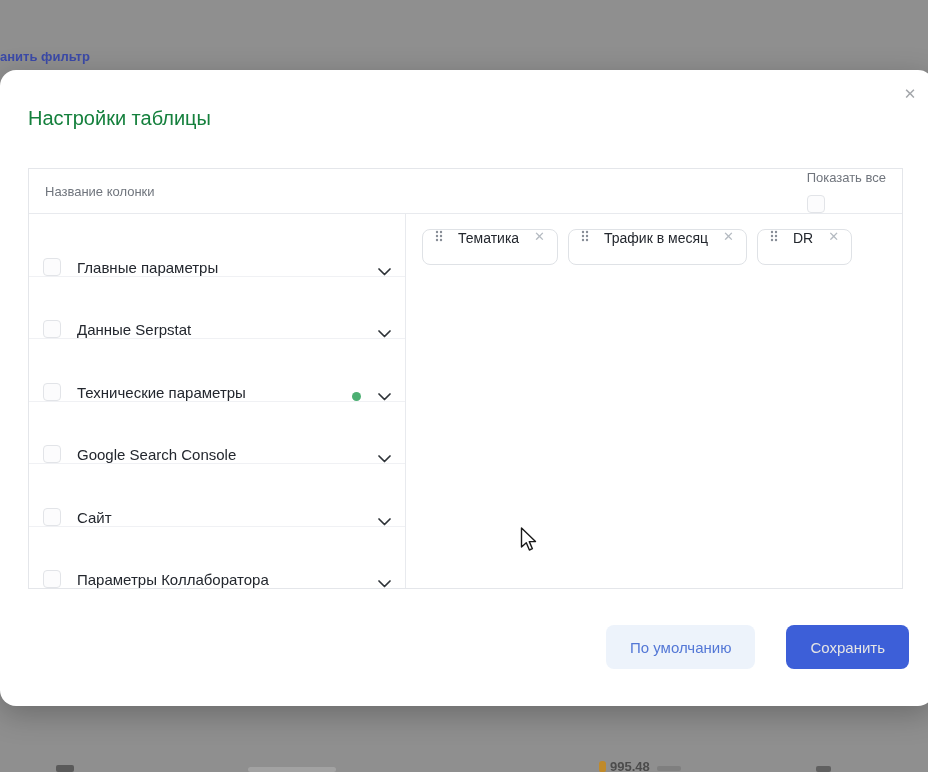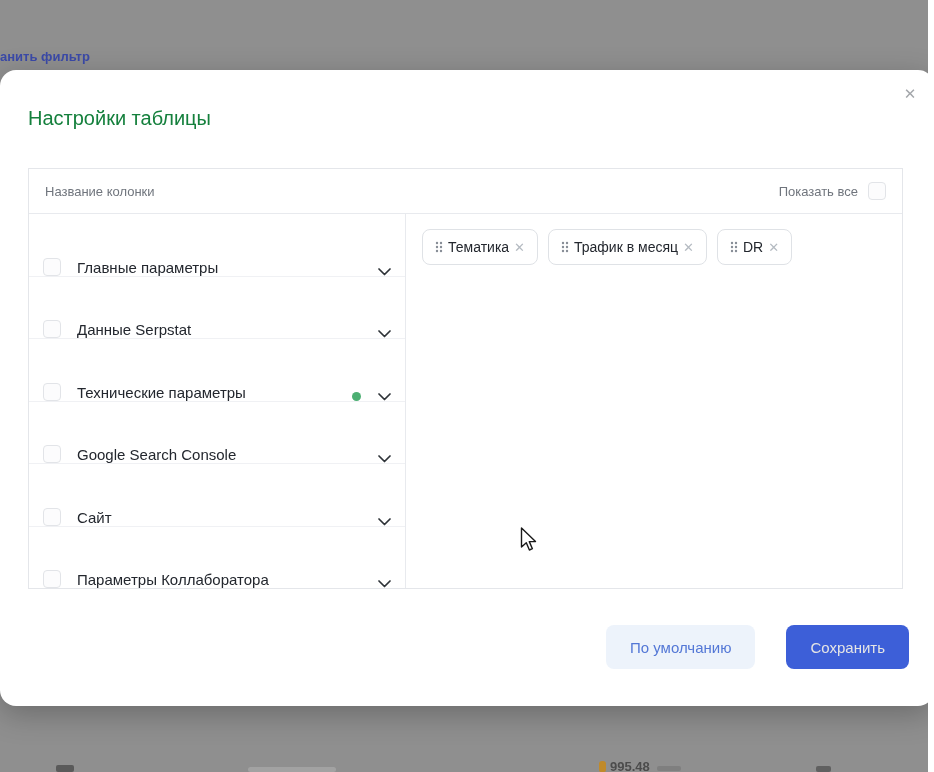--- a/index.html
+++ b/index.html
@@ -17,34 +17,34 @@
   .frag-right-mark{left:816px;top:766px;width:15px;height:6px;background:#606060;}
 
   
   .modal{position:absolute;left:0;top:70px;width:934px;height:636px;background:#ffffff;border-radius:16px;box-shadow:0 8px 30px rgba(0,0,0,.25);}
   .modal-title{position:absolute;left:28px;top:36px;font-size:20px;line-height:24px;color:#15803d;}
   .modal-close{position:absolute;right:10px;top:10px;width:28px;height:28px;display:flex;align-items:center;justify-content:center;font-size:15px;color:#a3a6aa;cursor:pointer;background:none;border:none;font-family:inherit;}
 
   .panel{position:absolute;left:28px;top:98px;width:875px;height:421px;border:1px solid #e4e6ea;border-radius:0;display:flex;flex-direction:column;box-sizing:border-box;background:#fff;}
   .panel-header{flex:0 0 44px;border-bottom:1px solid #e8eaee;display:flex;align-items:center;justify-content:space-between;padding:0 16px;}
   .panel-header-left{font-size:13px;color:#70757d;}
-  .panel-header-right{display:flex;align-items:center;gap:10px;font-size:13px;color:#70757d;}
+  .panel-header-right{display:flex;align-items:flex-start;gap:10px;font-size:13px;color:#70757d;flex-direction:column;}
   .checkbox{width:18px;height:18px;border:1px solid #e2e4e8;border-radius:4px;background:#fcfcfd;box-sizing:border-box;flex:0 0 18px;cursor:pointer;}
 
   .panel-body{flex:1;display:flex;min-height:0;}
   .cat-col{width:377px;flex:0 0 377px;border-right:1px solid #e8eaee;display:flex;flex-direction:column;box-sizing:border-box;}
   .cat-row{flex:1;display:flex;align-items:flex-end;padding:0 14px;border-bottom:1px solid #f0f1f4;cursor:pointer;}
   .cat-row:last-child{border-bottom:none;}
   .cat-row .checkbox{margin-right:6px;}
   .cat-label{flex:1;font-size:15px;color:#23272e;padding-left:10px;}
   .dot{width:9px;height:9px;border-radius:50%;margin-right:16px;flex:0 0 9px;}
   .chev{flex:0 0 14px;display:flex;align-items:center;justify-content:center;}
 
   .chips-col{flex:1;padding:15px 12px 0 16px;display:flex;gap:10px;align-items:flex-start;flex-wrap:wrap;}
-  .chip{display:inline-flex;align-items:center;gap:5px;border:1px solid #dfe2e6;border-radius:8px;height:36px;padding:0 12px;font-size:14px;color:#23272e;background:#fff;box-sizing:border-box;cursor:grab;}
+  .chip{display:inline-flex;align-items:flex-start;gap:15px;border:1px solid #dfe2e6;border-radius:8px;height:36px;padding:0 12px;font-size:14px;color:#23272e;background:#fff;box-sizing:border-box;cursor:grab;}
   .chip-close{font-size:13px;color:#b4bac1;cursor:pointer;line-height:1;}
 
   .footer-buttons{position:absolute;right:25px;top:555px;display:flex;gap:0;}
   .btn{height:44px;border-radius:8px;font-size:15px;display:flex;align-items:center;justify-content:center;padding:0 24px;border:none;font-family:inherit;cursor:pointer;}
   .btn-default{background:#edf3fb;color:#5377d6;}
   .btn-save{background:#3d5fd8;color:#e5e5e5;margin-left:31px;}
 
   .cursor{position:absolute;left:520px;top:527px;pointer-events:none;}
 </style>
 </head>

